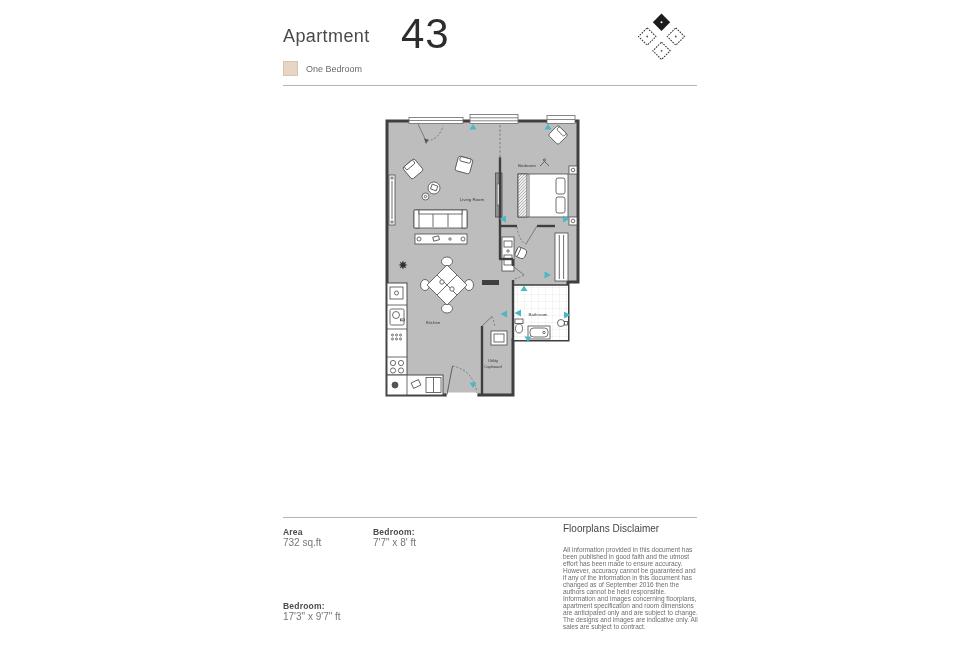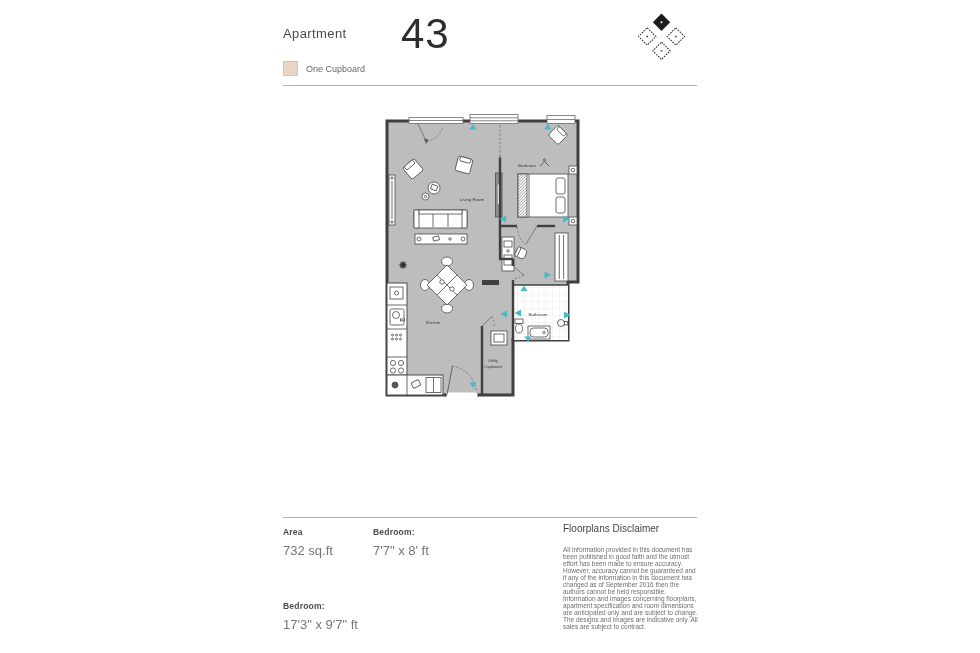--- a/index.html
+++ b/index.html
@@ -1,32 +1,32 @@
 <!DOCTYPE html>
 <html><head>
 <meta charset="utf-8">
 <style>
   html,body{margin:0;padding:0;background:#fff;}
   .page{position:relative;width:980px;height:653px;background:#ffffff;overflow:hidden;
         font-family:"Liberation Sans",sans-serif;color:#3a3a3a;}
   
-  .apt-label{position:absolute;left:283px;top:26px;font-size:13px;letter-spacing:.4px;color:#4a4a4a;}
+  .apt-label{position:absolute;left:283px;top:26px;font-size:18px;letter-spacing:.4px;color:#4a4a4a;}
   .apt-number{position:absolute;left:353px;top:10px;font-size:42px;font-weight:400;color:#2d2d2d;letter-spacing:1px;margin-left:48px;}
   .logo{position:absolute;left:638px;top:13px;width:47px;height:47px;}
   
   .legend{position:absolute;left:283px;top:61px;display:flex;align-items:center;}
   .legend .swatch{width:13px;height:13px;background:#e8d6c5;border:1px solid #d8c4b2;}
   .legend .ltext{margin-left:8px;font-size:9px;color:#6a6a6a;}
   .rule{position:absolute;left:283px;width:414px;height:1px;background:#b5b5b5;}
   
   .plan{position:absolute;left:385px;top:113px;width:198px;height:285px;}
   
   .spec{position:absolute;width:120px;}
   .spec .lbl{font-size:8.5px;font-weight:600;color:#4c4c4c;letter-spacing:.2px;}
-  .spec .val{font-size:13px;color:#767676;margin-top:6px;}
+  .spec .val{font-size:10px;color:#767676;margin-top:0;}
   .disclaimer{position:absolute;left:563px;top:523px;width:137px;}
   .disclaimer .dtitle{font-size:10px;font-weight:400;color:#454545;}
   .disclaimer .dbody{margin-top:12px;font-size:6.5px;line-height:7px;color:#6d6d6d;}
   svg text{font-family:"Liberation Sans",sans-serif;}
 </style>
 </head>
 <body>
 
 <div class="page">
 
@@ -39,21 +39,21 @@
     <polygon points="9,14.5 17.5,23 9,31.5 0.5,23" fill="#ffffff" stroke="#2e2e2e" stroke-width="1" stroke-dasharray="1.6,1.1"></polygon>
     <polygon points="37,14.5 45.5,23 37,31.5 28.5,23" fill="#ffffff" stroke="#2e2e2e" stroke-width="1" stroke-dasharray="1.6,1.1"></polygon>
     <polygon points="23,28.5 31.5,37 23,45.5 14.5,37" fill="#ffffff" stroke="#2e2e2e" stroke-width="1" stroke-dasharray="1.6,1.1"></polygon>
     <circle cx="9" cy="23" r="0.9" fill="#555"></circle>
     <circle cx="37" cy="23" r="0.9" fill="#555"></circle>
     <circle cx="23" cy="37" r="0.9" fill="#555"></circle>
   </svg>
 
   <div class="legend">
     <div class="swatch"></div>
-    <div class="ltext">One Cupboard</div>
+    <div class="ltext">One Bedroom</div>
   </div>
 
   <div class="rule" style="top:85px"></div>
 
   <svg class="plan" viewBox="0 0 198 285">
     <defs>
       <pattern id="tiles" width="7" height="7" patternUnits="userSpaceOnUse">
         <rect width="7" height="7" fill="#ffffff"></rect>
         <path d="M7,0 V7 M0,7 H7" stroke="#dddddd" stroke-width="0.6"></path>
       </pattern>

